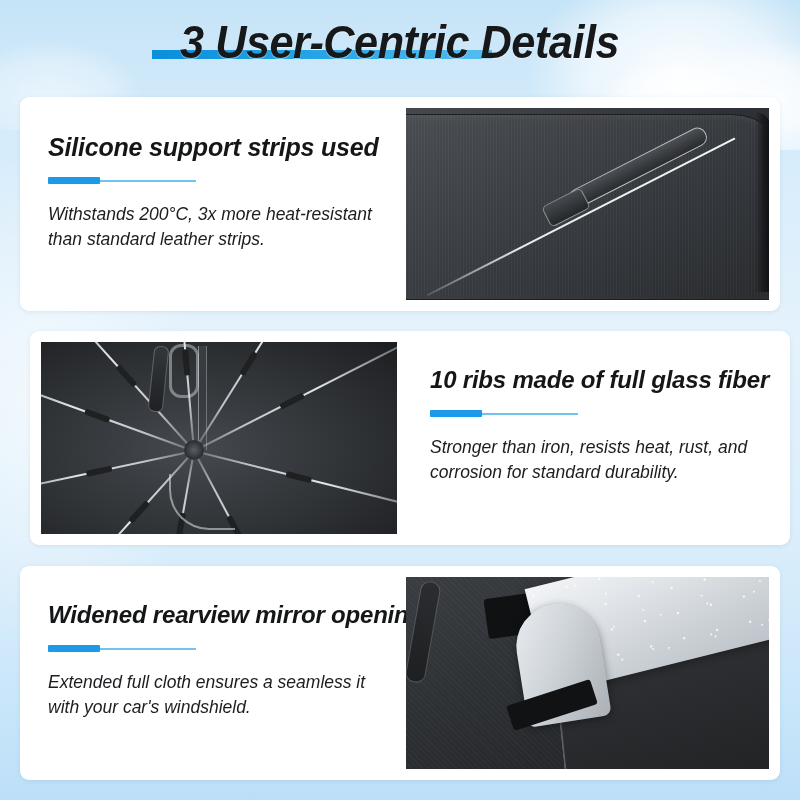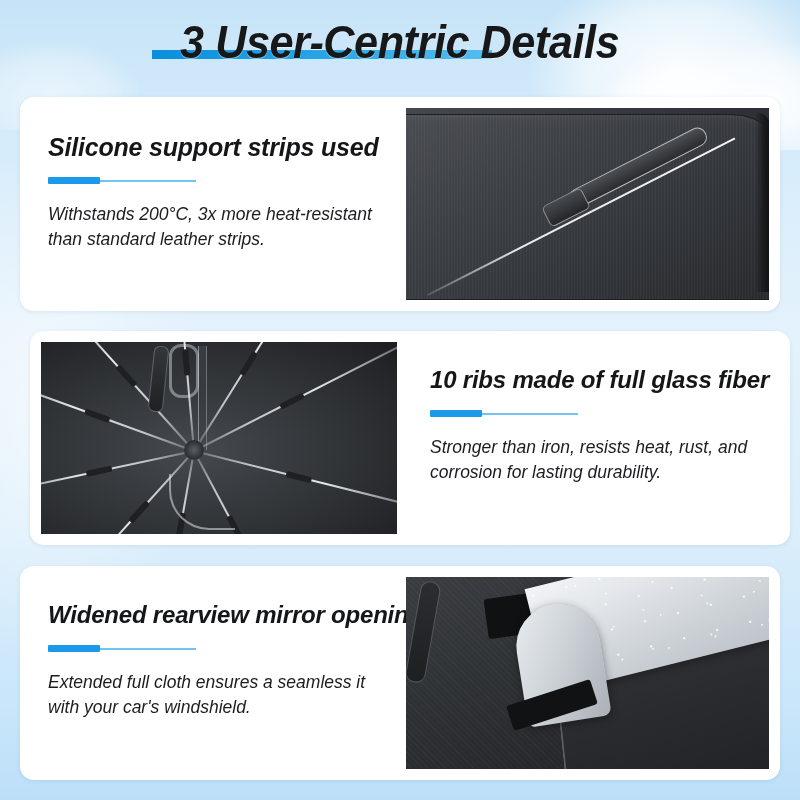--- a/index.html
+++ b/index.html
@@ -67,21 +67,21 @@
     width: 340px;
     height: 9px;
     background: linear-gradient(90deg, #0a8fdc 0%, #2aa7e8 55%, #55bdf0 100%);
     z-index: 4;
   }
 
   
   .card {
     position: absolute;
     background: #ffffff;
-    border-radius: 14px;
+    border-radius: 9px;
     box-shadow: 0 1px 4px rgba(40,80,120,0.10);
     overflow: hidden;
     display: flex;
   }
   #card1 { left: 20px; top: 97px;  width: 760px; height: 214px; }
   #card2 { left: 30px; top: 331px; width: 760px; height: 214px; }
   #card3 { left: 20px; top: 566px; width: 760px; height: 214px; }
 
   .text-pane {
     box-sizing: border-box;
@@ -382,21 +382,21 @@
         <div class="strap"></div>
         <div class="cord"></div>
       </div>
     </div>
     <div class="text-pane pane-w-right">
       <div class="headline small">10 ribs made of full glass fiber</div>
       <div class="divider">
         <div class="thin"></div>
         <div class="thick"></div>
       </div>
-      <div class="body-text">Stronger than iron, resists heat, rust, and corrosion for lasting durability.</div>
+      <div class="body-text">Stronger than iron, resists heat, rust, and corrosion for standard durability.</div>
     </div>
   </div>
 
   <div class="card" id="card3">
     <div class="text-pane pane-w-left">
       <div class="headline small">Widened rearview mirror opening</div>
       <div class="divider">
         <div class="thin"></div>
         <div class="thick"></div>
       </div>

